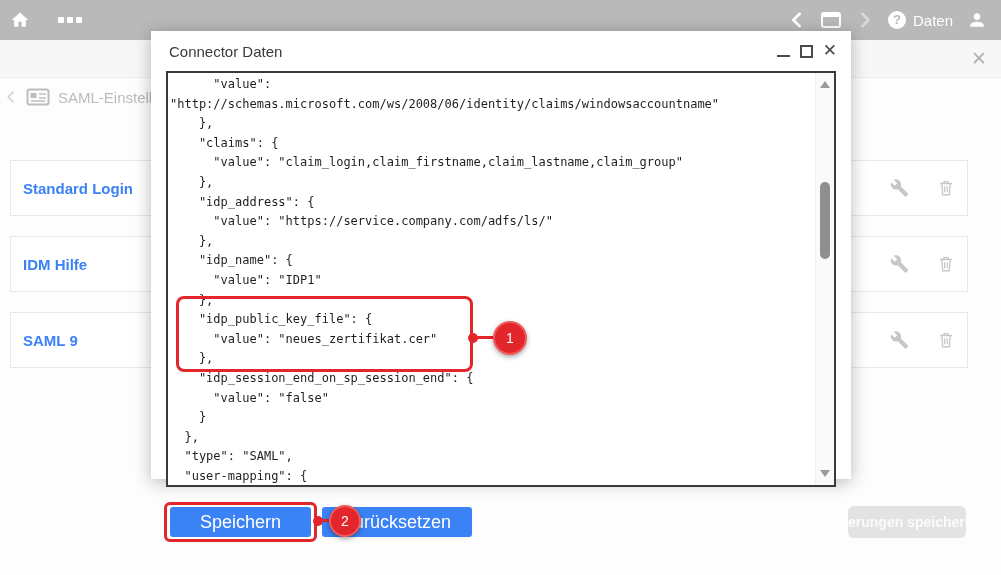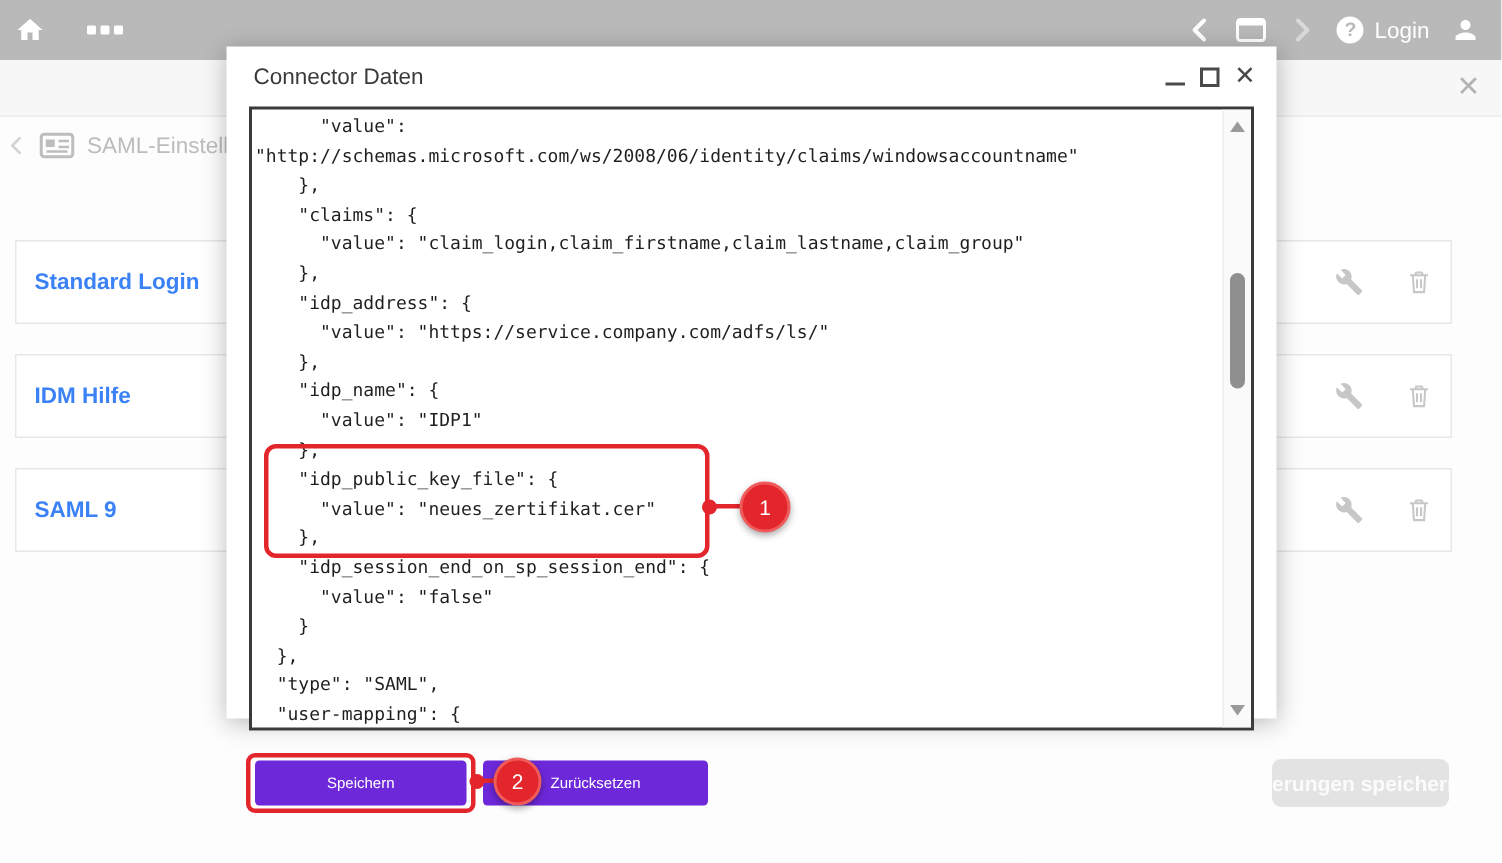--- a/index.html
+++ b/index.html
@@ -86,22 +86,22 @@
   .vscroll { position:absolute; right:0; top:0; bottom:0; width:19px; background:#fafafa; border-left:1px solid #eee; }
   .vscroll .arrow-up, .vscroll .arrow-down {
     position:absolute; left:4px; width:0; height:0;
     border-left:5px solid transparent; border-right:5px solid transparent;
   }
   .vscroll .arrow-up { top:8px; border-bottom:7px solid #9a9a9a; }
   .vscroll .arrow-down { bottom:8px; border-top:7px solid #9a9a9a; }
   .vscroll .thumb { position:absolute; left:4px; top:109px; width:10px; height:77px; background:#8f8f8f; border-radius:5px; }
 
   .modal-footer-btn {
-    position:absolute; height:30px; background:#6d28d9; border:none; border-radius:3px;
-    color:#fff; font-size:10px; font-family:inherit; text-align:center;
+    position:absolute; height:30px; background:#3b82f6; border:none; border-radius:3px;
+    color:#fff; font-size:18px; font-family:inherit; text-align:center;
   }
   .btn-save  { left:19px;  top:476px; width:141px; }
   .btn-reset { left:171px; top:476px; width:150px; }
 
   
   .ann { position:absolute; z-index:30; }
   .ann-box { border:3px solid #e3252c; border-radius:8px; background:transparent; }
   .ann-box1 { left:25px; top:265px; width:297px; height:76px; }
   .ann-box2 { left:13px; top:471px; width:153px; height:40px; border-radius:6px; }
   .ann-dot { width:10px; height:10px; border-radius:50%; background:#e3252c; }
@@ -147,21 +147,21 @@
           <rect x="2" y="2" width="18" height="4" rx="1.5" fill="#fff"></rect>
         </svg>
     </span>
     <span class="nav-chevron">
       <svg width="18" height="18" viewBox="0 0 20 20">
           <path d="M7 3l7 7-7 7" fill="none" stroke="rgba(255,255,255,0.45)" stroke-width="3" stroke-linecap="round" stroke-linejoin="round"></path>
         </svg>
     </span>
     <span class="help">
       <span class="help-badge">?</span>
-      <span>Login</span>
+      <span>Daten</span>
     </span>
     <span>
       <svg width="20" height="20" viewBox="0 0 24 24">
           <path d="M12 12c2.21 0 4-1.79 4-4s-1.79-4-4-4-4 1.79-4 4 1.79 4 4 4zm0 2c-2.67 0-8 1.34-8 4v2h16v-2c0-2.66-5.33-4-8-4z" fill="#fff"></path>
         </svg>
     </span>
   </div>
 </div>
 
 <div class="subbar">

